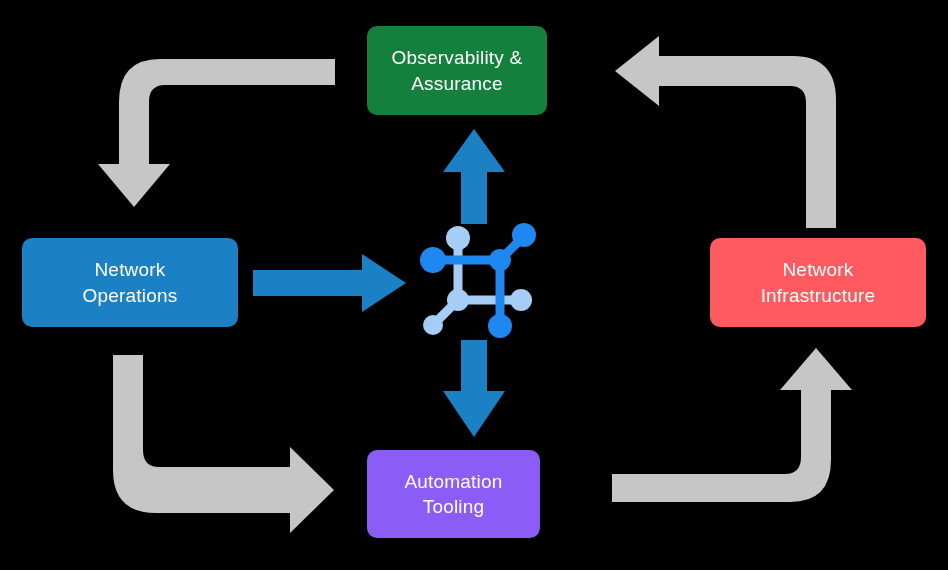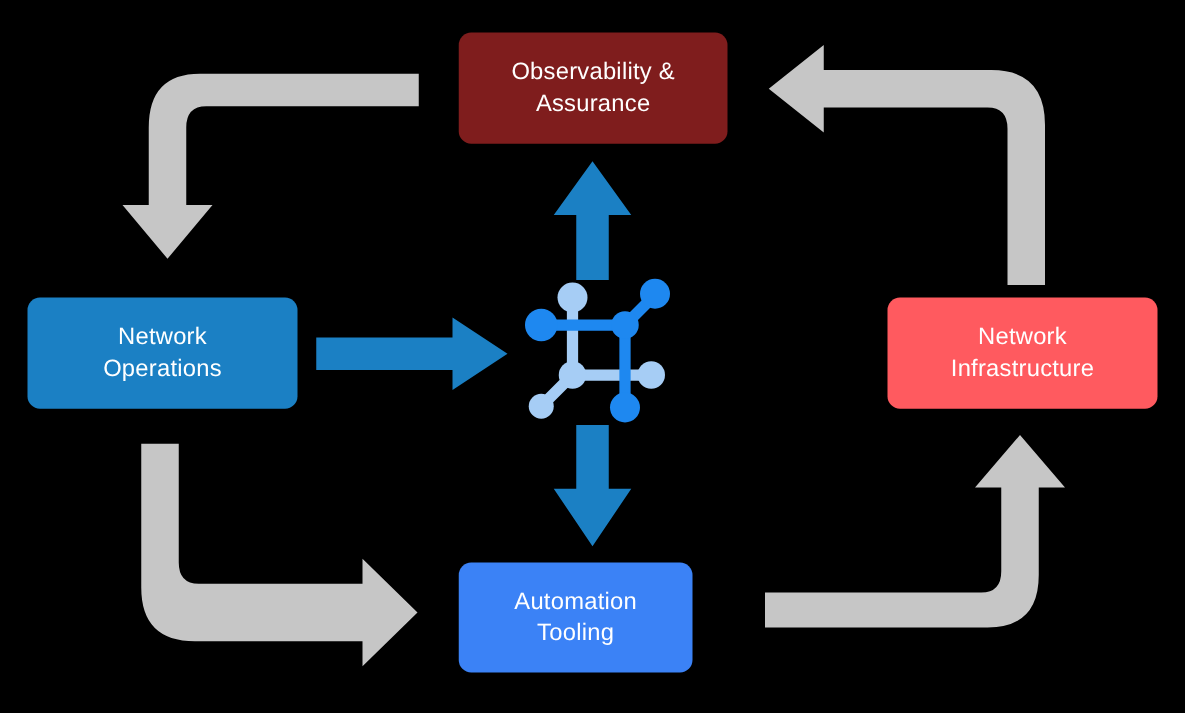--- a/index.html
+++ b/index.html
@@ -1,23 +1,23 @@
 <!DOCTYPE html>
 <html><head>
 <meta charset="utf-8">
 <style>
   html,body{margin:0;padding:0;background:#000;}
   body{font-family:"Liberation Sans","DejaVu Sans",sans-serif;}
   #stage{position:relative;width:948px;height:570px;background:#000000;overflow:hidden;}
   .node-box{position:absolute;border-radius:10px;display:flex;align-items:center;justify-content:center;text-align:center;color:#ffffff;font-size:19px;line-height:1.32;font-weight:400;letter-spacing:.2px;padding:4px 10px;box-sizing:border-box;}
   .node-box span{display:block;white-space:pre-line;}
-  #box-observability{left:367px;top:26px;width:215px;height:89px;background:#7f1d1d;}
+  #box-observability{left:367px;top:26px;width:180px;height:89px;background:#15803d;}
   #box-netops{left:22px;top:238px;width:216px;height:89px;background:#1B80C4;}
   #box-netinfra{left:710px;top:238px;width:216px;height:89px;background:#FF5A5F;}
-  #box-automation{left:367px;top:450px;width:187px;height:88px;background:#3b82f6;}
+  #box-automation{left:367px;top:450px;width:173px;height:88px;background:#8b5cf6;}
   .svg-layer{position:absolute;left:0;top:0;width:948px;height:570px;}
   .hub{position:absolute;left:418px;top:218px;width:124px;height:124px;}
 </style>
 </head>
 <body>
 
 <div id="stage">
 
   <svg class="svg-layer" viewBox="0 0 948 570" xmlns="http://www.w3.org/2000/svg">
 

